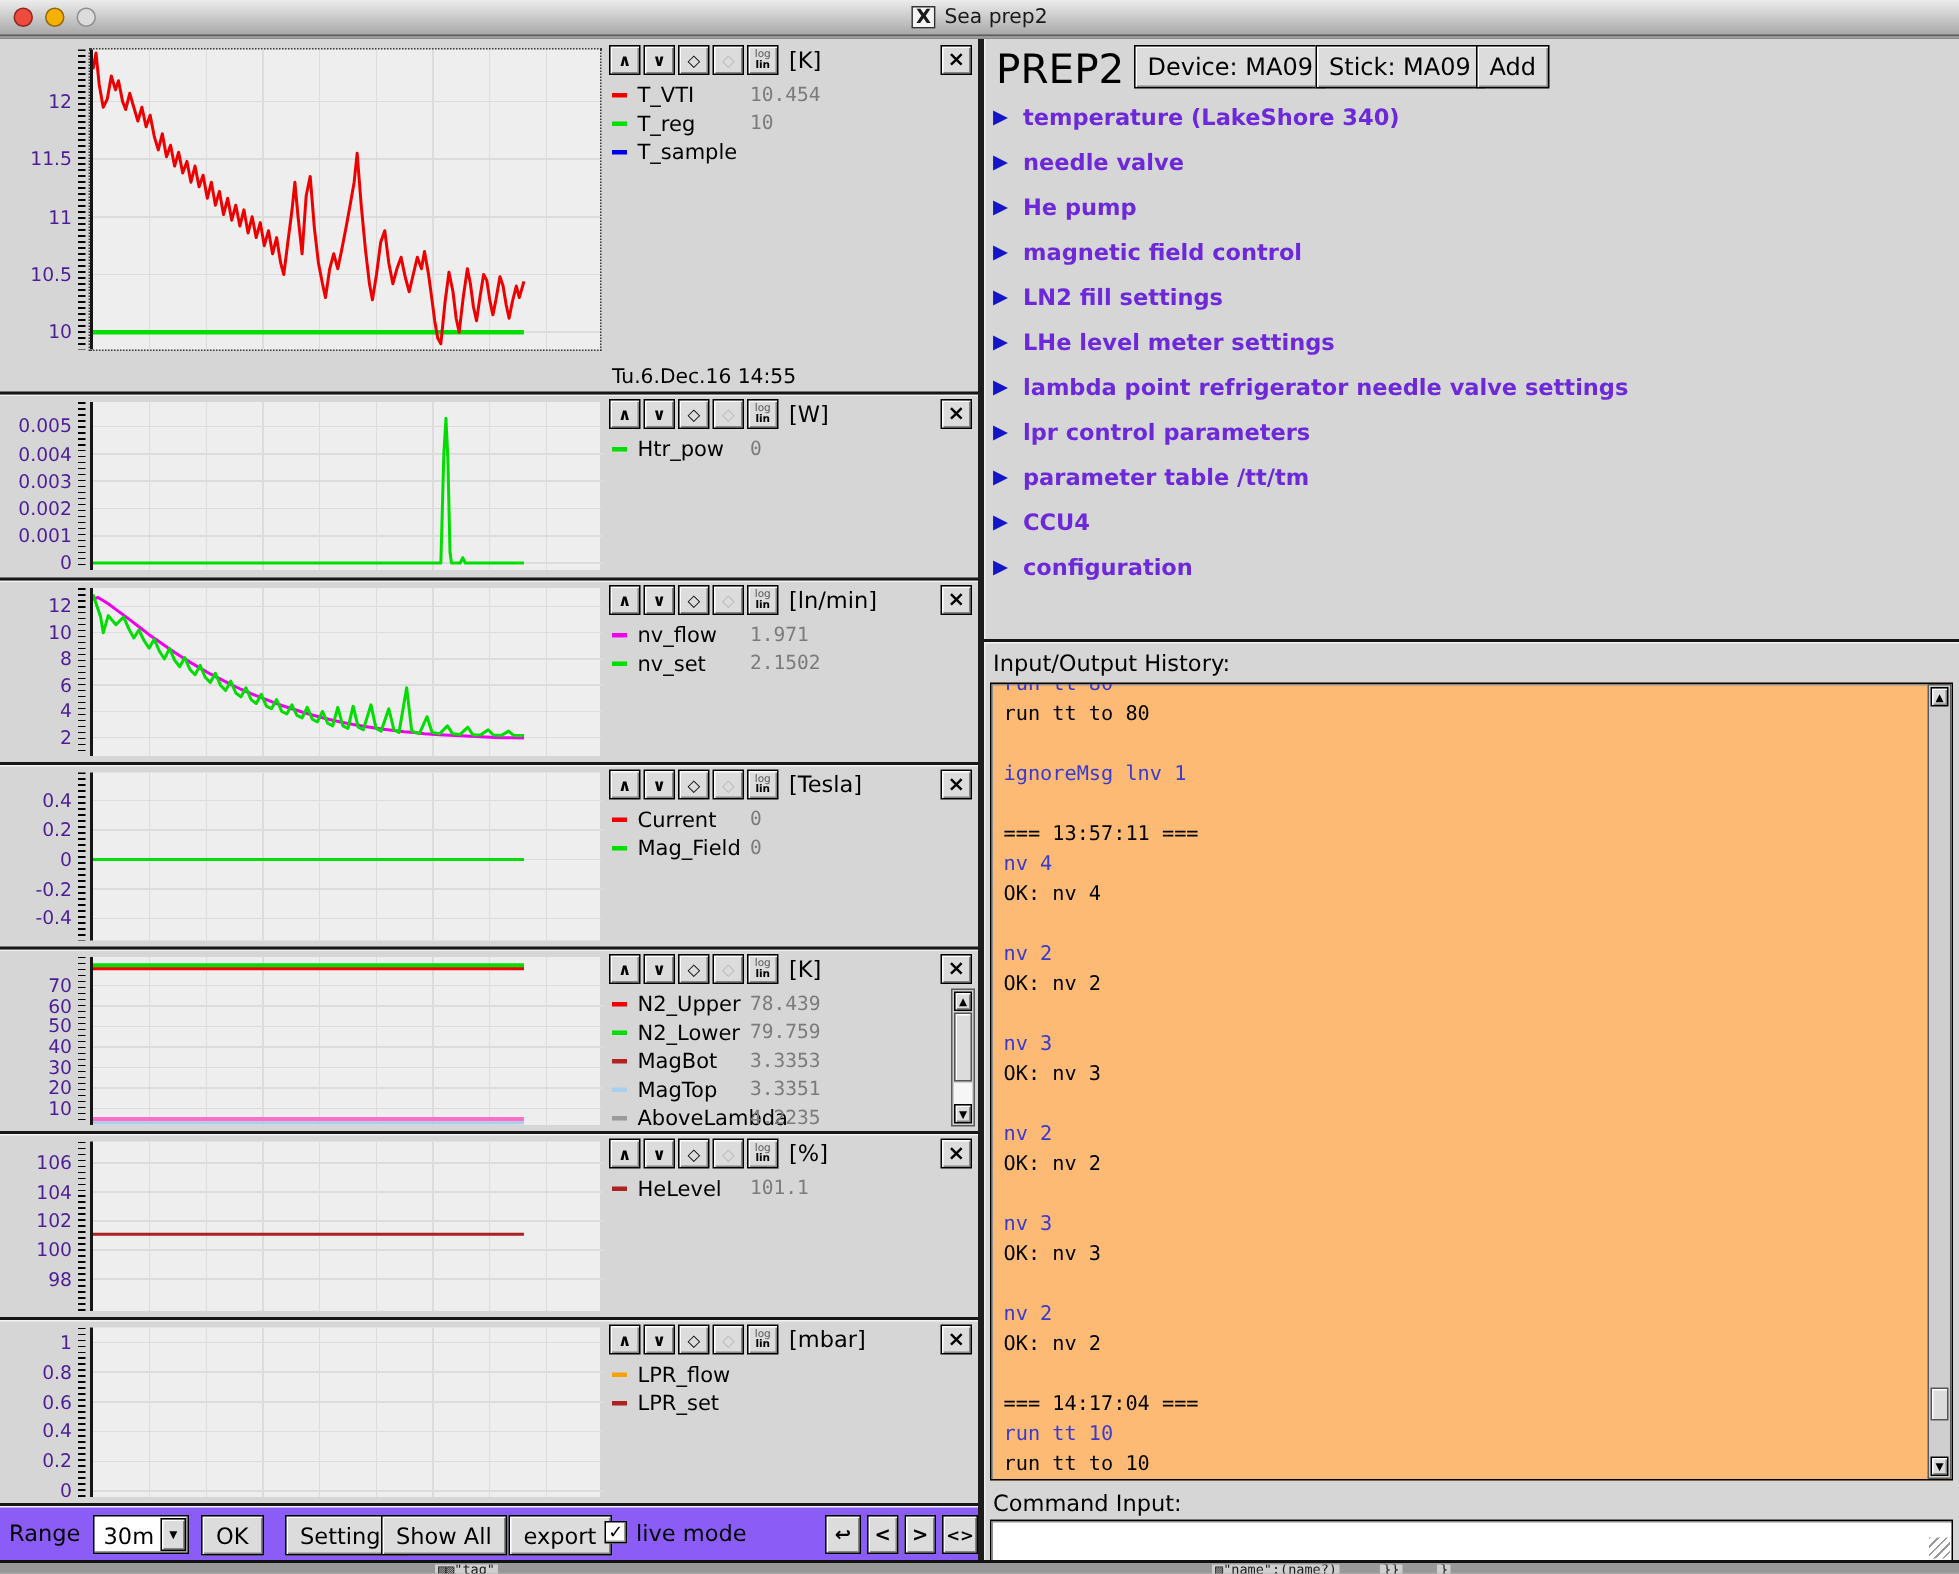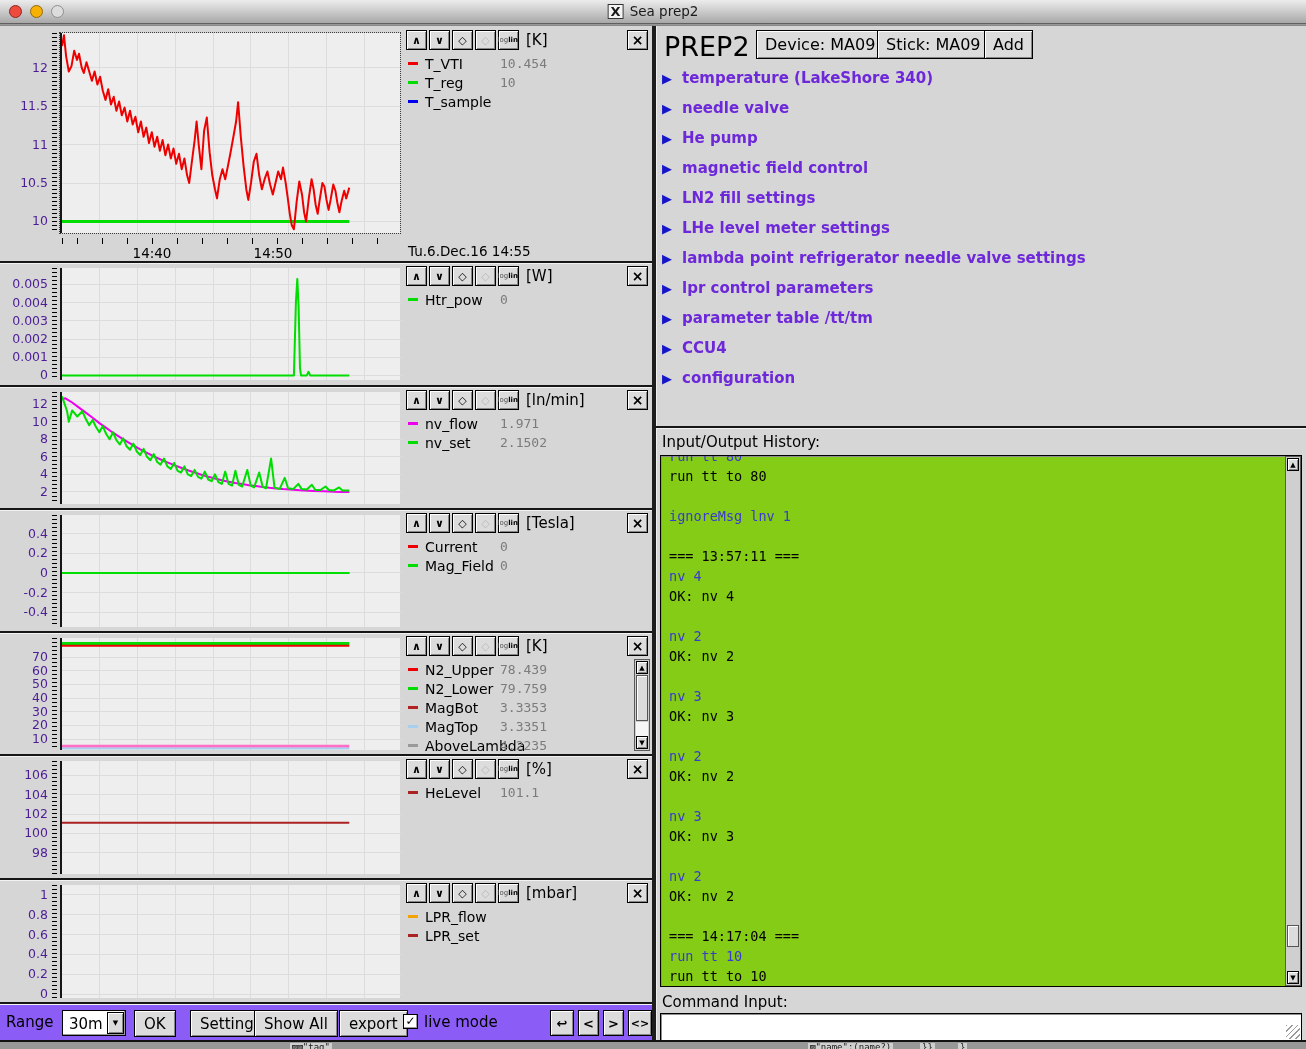--- a/index.html
+++ b/index.html
@@ -32,21 +32,21 @@
   .ylab { position:absolute; left:2px; width:46px; text-align:right; font-size:12.5px; color:#4c1d95; }
   .yticks { position:absolute; left:52px; width:5px;
     background:repeating-linear-gradient(to bottom,#000 0 1px,transparent 1px 4px); }
   .pside { position:absolute; left:404px; right:2px; top:0; bottom:0; }
   .btnrow { position:absolute; left:2px; top:3px; display:flex; align-items:center; }
   .btn3 { background:#dcdcdc; border:1px solid #000;
     box-shadow:inset 1px 1px 0 #ffffff, inset -1px -1px 0 #868686;
     display:inline-flex; align-items:center; justify-content:center; cursor:default; }
   .pbtn { width:21px; height:20px; font-size:11px; font-weight:bold; margin-right:2px; }
   .pbtn.dis { color:#b9b9b9; }
-  .loglin { flex-direction:row; font-size:7px; line-height:7px; font-weight:bold;justify-content:flex-end; }
+  .loglin { flex-direction:column; font-size:7px; line-height:7px; font-weight:bold; }
   .loglin .lg { color:#555; font-weight:normal; }
   .unit { font-size:15px; margin-left:5px; color:#000; }
   .pclose { position:absolute; right:2px; top:3px; width:21px; height:20px; font-size:14px; font-weight:bold; }
   .legend { position:absolute; left:4px; top:27px; right:20px; }
   .lrow { position:relative; height:19px; display:flex; align-items:center; }
   .dash { width:10px; height:3px; margin-right:7px; flex:none; }
   .sname { font-size:14px; color:#000; white-space:nowrap; }
   .sval { position:absolute; left:92px; font-family:"DejaVu Sans Mono",monospace; font-size:13px; color:#7b7b7b; }
   .xaxis { position:absolute; left:60px; width:340px; }
   .xtickstrip { position:absolute; left:0; top:1px; width:340px; height:6px;
@@ -78,21 +78,21 @@
 
   
   .prep-title { position:absolute; left:8px; top:4px; font-size:27px; color:#000; }
   .hbtn { position:absolute; top:3px; height:29px; font-size:16px; padding:0 8px; }
   .tree { position:absolute; left:6px; top:36px; right:10px; }
   .titem { position:absolute; left:0; height:30px; display:flex; align-items:center; }
   .tri { color:#1414c8; font-size:13px; margin-right:10px; }
   .tlabel { font-weight:bold; font-size:15px; color:#6d28d9; }
   .hdiv { position:absolute; left:0; top:399px; width:650px; height:2px; background:#161616; box-shadow:0 1px 0 #f2f2f2; }
   .iolabel { position:absolute; left:6px; top:406px; font-size:15px; }
-  .hist { position:absolute; left:4px; top:428px; width:642px; height:532px; background:#84cc16;
+  .hist { position:absolute; left:4px; top:428px; width:642px; height:532px; background:#fdba74;
     border:1px solid #000; box-shadow:inset 1px 1px 0 #8e8e8e; overflow:hidden; }
   .histlines { position:absolute; left:8px; top:-10px; right:20px;
     font-family:"DejaVu Sans Mono",monospace; font-size:13.5px; line-height:20px; white-space:pre; }
   .hline { height:20px; color:#000; }
   .hline.cmd { color:#3a3ace; }
   .cmdlabel { position:absolute; left:6px; top:966px; font-size:15px; }
   .cmdbox { position:absolute; left:4px; top:986px; width:642px; height:28px; background:#fff;
     border:1px solid #000; box-shadow:inset 1px 1px 0 #8e8e8e; }
   .cmdinput { position:absolute; left:2px; top:2px; width:610px; height:22px; border:none; outline:none;
     font-family:"DejaVu Sans Mono",monospace; font-size:13.5px; background:transparent; }
@@ -189,25 +189,20 @@
               <span class="sval">10</span>
             </div>
             <div class="lrow">
               <span class="dash" style="background: rgb(0, 0, 238);"></span>
               <span class="sname">T_sample</span>
               <span class="sval"></span>
             </div>
           </div>
           <span class="tstamp" style="top: 216px;">Tu.6.Dec.16 14:55</span>
         </div>
-        <div class="xaxis" style="top: 210px; height: 26px;">
-          <div class="xtickstrip"></div>
-          <span class="xlab" style="left: 92px;">14:40</span>
-          <span class="xlab" style="left: 213px;">14:50</span>
-        </div>
       </div>
       <div class="panel sep" style="top: 234px; height: 124px;">
         <div class="ylab" style="top: 13.3902px;">0.005</div>
         <div class="ylab" style="top: 31.6016px;">0.004</div>
         <div class="ylab" style="top: 49.813px;">0.003</div>
         <div class="ylab" style="top: 68.0244px;">0.002</div>
         <div class="ylab" style="top: 86.2358px;">0.001</div>
         <div class="ylab" style="top: 104.447px;">0</div>
         <div class="yticks" style="top: 5px; height: 112px;"></div>
         <div class="plot" style="top: 5px; height: 112px;"><svg width="340" height="112">

